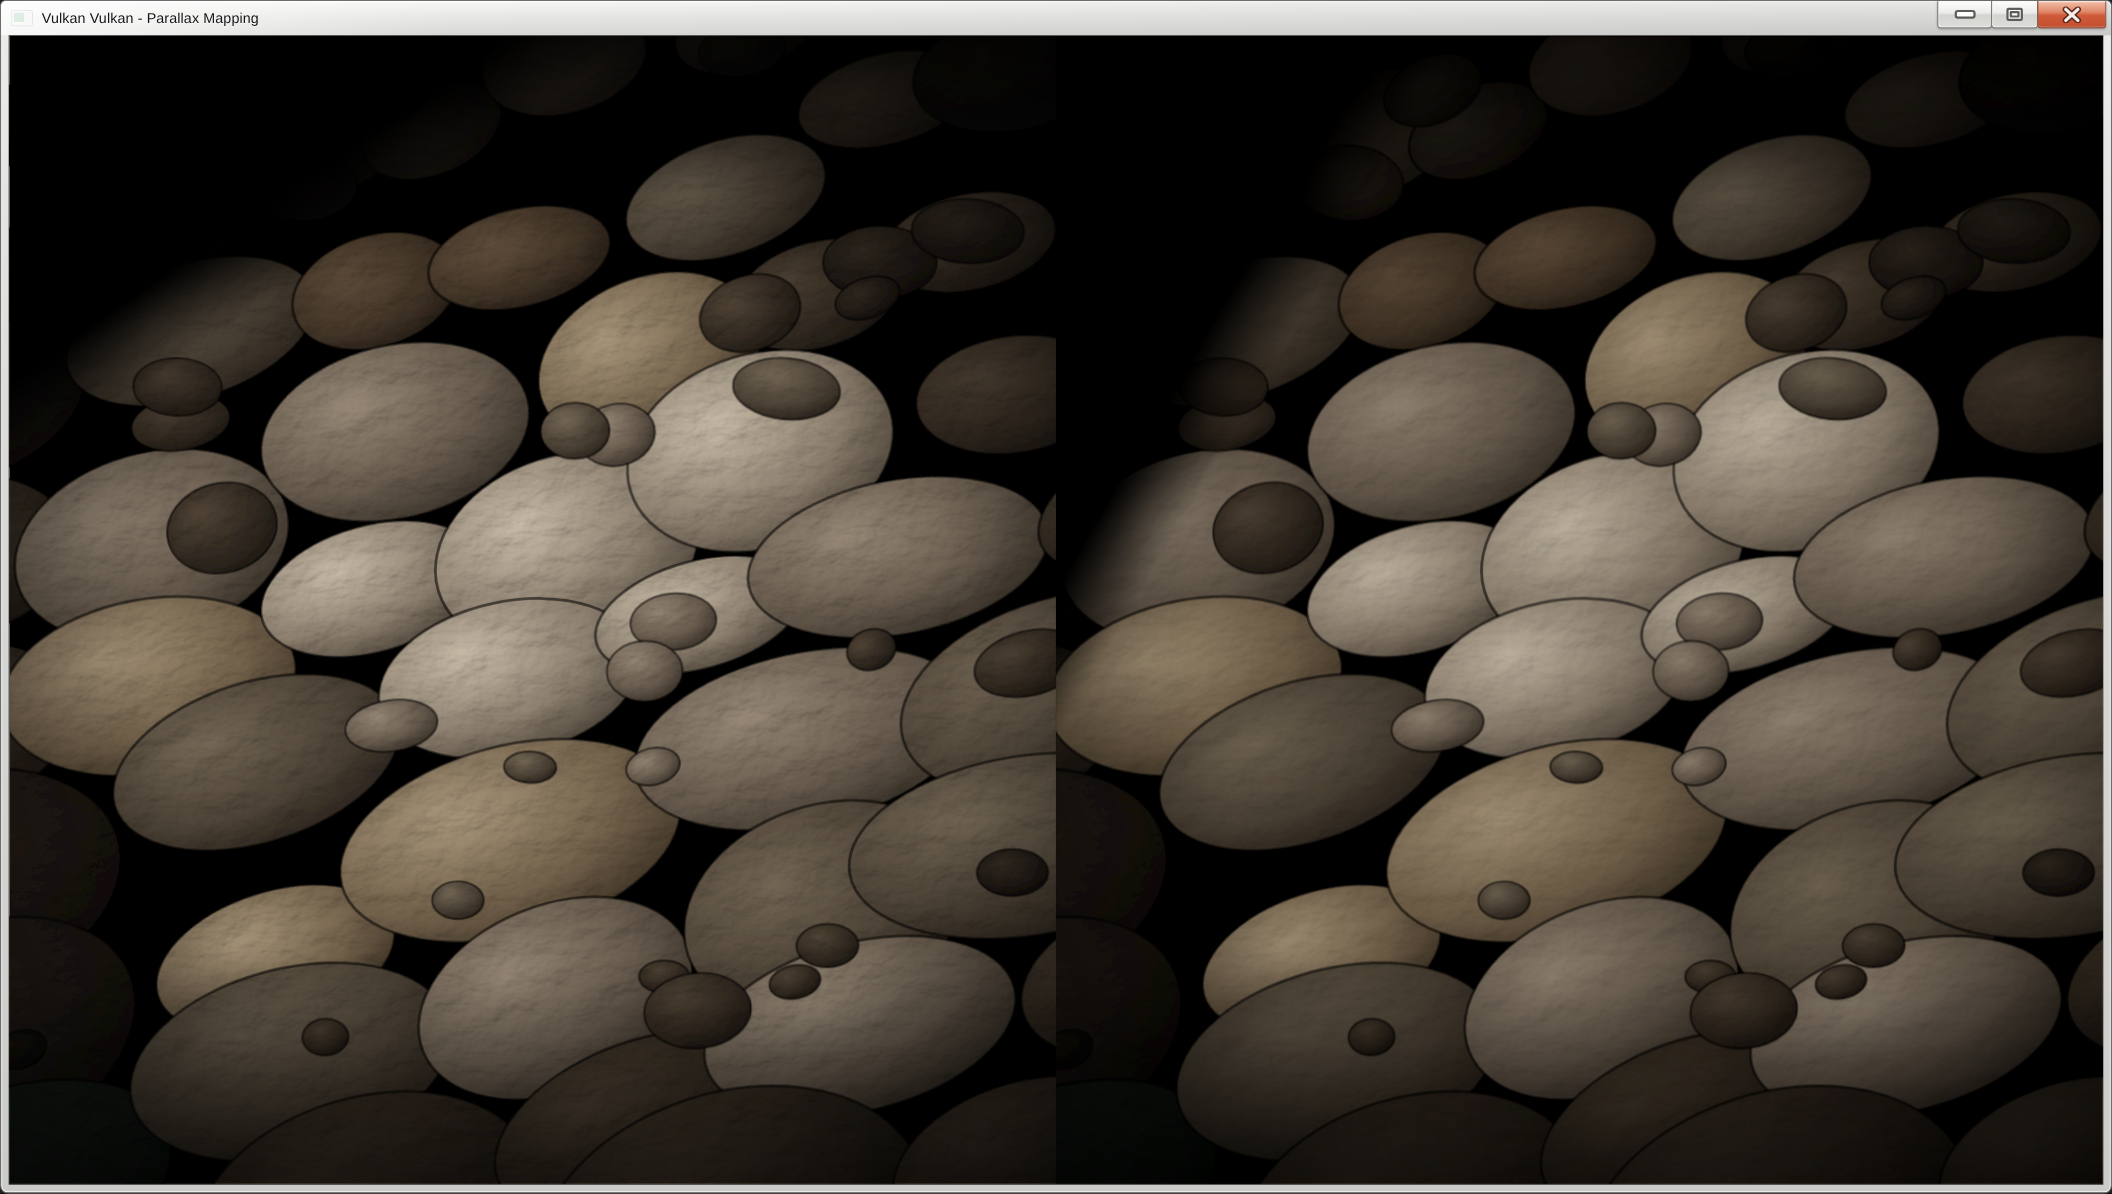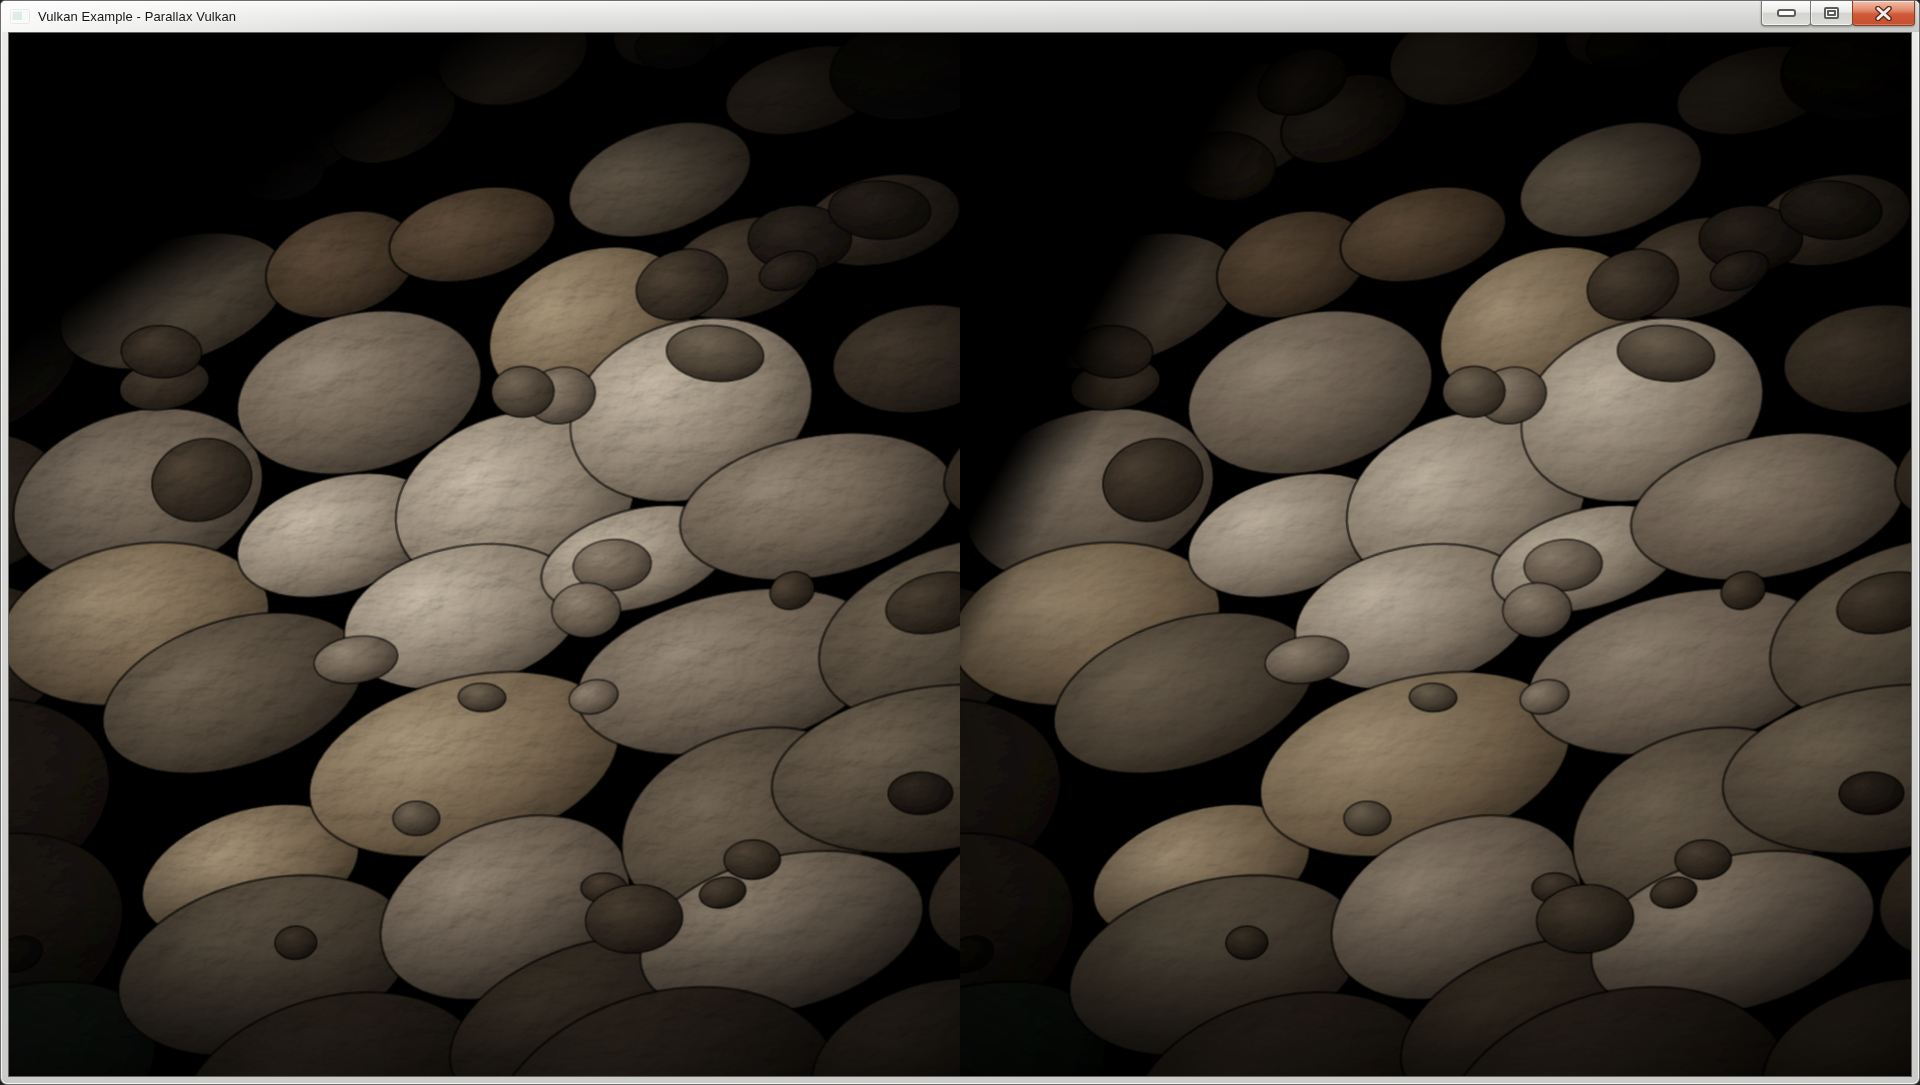--- a/index.html
+++ b/index.html
@@ -97,21 +97,21 @@
           <stop offset="0" stop-color="#5f9ea0"></stop>
           <stop offset="0.55" stop-color="#4f9a72"></stop>
           <stop offset="1" stop-color="#55a456"></stop>
         </linearGradient>
       </defs>
       <rect x="0.5" y="0.5" width="19" height="14" rx="2" fill="#f2f2f0" stroke="#8d8d8b"></rect>
       <rect x="2.5" y="2.5" width="9.5" height="8.5" fill="url(#icg)"></rect>
       <rect x="13.5" y="2.5" width="4" height="8.5" fill="#dde4ea" stroke="#c3c9cf" stroke-width="0.6"></rect>
       <rect x="2.5" y="12" width="15" height="1.4" fill="#e6e6e4"></rect>
     </svg>
-    <span class="title-text">Vulkan Example - Parallax Vulkan</span>
+    <span class="title-text">Vulkan Vulkan - Parallax Mapping</span>
 
     <div class="controls">
       <button class="wbtn min" title="Minimize">
         <span class="g-min"></span>
       </button>
       <button class="wbtn max" title="Maximize">
         <span class="g-max"></span>
       </button>
       <button class="wbtn close" title="Close">
         <svg class="g-close" viewBox="0 0 19 15" aria-hidden="true">

